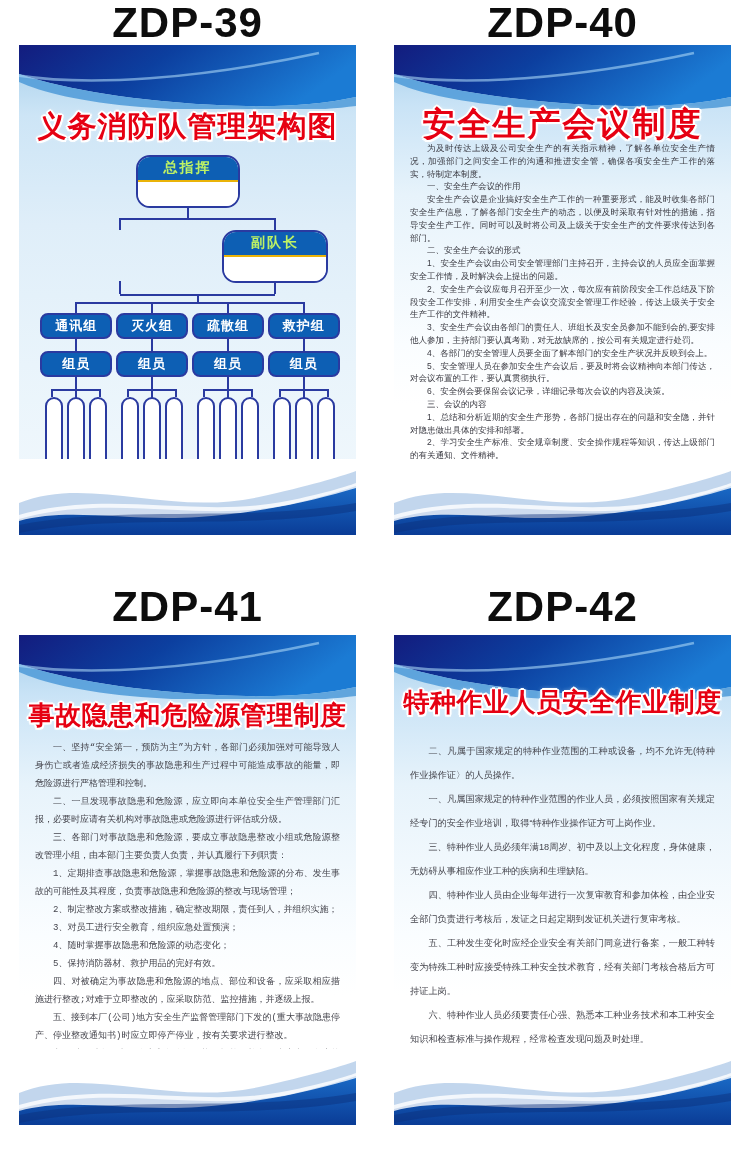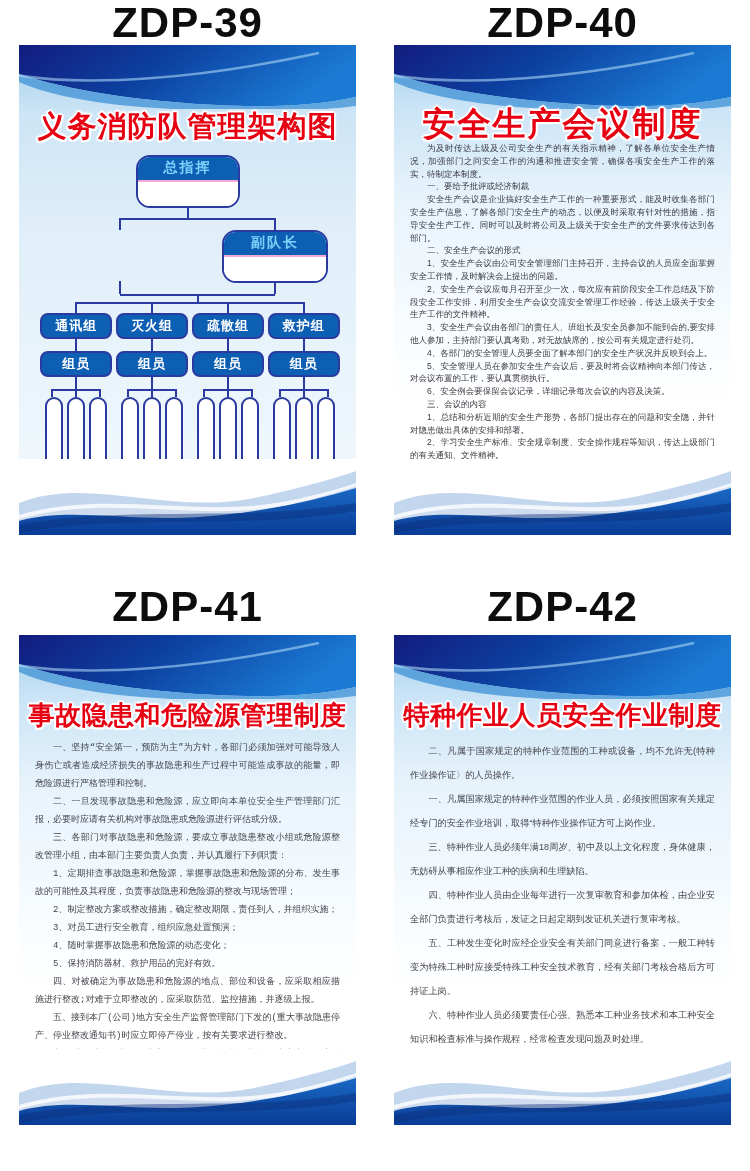--- a/index.html
+++ b/index.html
@@ -40,21 +40,21 @@
   .ptitle {
     position:absolute; left:0; right:0; text-align:center;
     font-weight:bold; color:#e60012; white-space:nowrap;
     text-shadow:2px 0 0 #fff,-2px 0 0 #fff,0 2px 0 #fff,0 -2px 0 #fff,
                 1.5px 1.5px 0 #fff,-1.5px -1.5px 0 #fff,1.5px -1.5px 0 #fff,-1.5px 1.5px 0 #fff,
                 0 0 5px rgba(255,255,255,.9);
   }
   .p39 .ptitle { top:62px; font-size:29px; letter-spacing:1px; }
   .p40 .ptitle { top:57px; font-size:33px; letter-spacing:2px; }
   .p41 .ptitle { top:63px; font-size:26px; letter-spacing:0.5px; }
-  .p42 .ptitle { top:63px; font-size:26px; letter-spacing:0.5px; }
+  .p42 .ptitle { top:50px; font-size:26px; letter-spacing:0.5px; }
 
   
   .pbody {
     position:absolute; left:16px; right:16px;
     text-align:justify; text-justify:inter-ideograph;
   }
   .pbody p { text-indent:2em; margin:0; }
   .p40 .pbody { top:97px;  font-size:8.5px;  line-height:12.8px; color:#3a3a42; }
   .p41 .pbody { top:104px; font-size:9px;    line-height:18px;   color:#45454d;font-family:Liberation Mono, monospace; }
   .p42 .pbody { top:104px; font-size:9.2px;  line-height:24px;   color:#45454d; }
@@ -62,22 +62,22 @@
   
   .chart { position:absolute; left:0; top:104px; width:337px; height:336px; }
   .vline { position:absolute; width:0; border-left:2px solid #2a3aa0; }
   .hline { position:absolute; height:0; border-top:2px solid #2a3aa0; }
 
   .nodebox {
     position:absolute; border:2.5px solid #2a3aa0; border-radius:14px;
     background:#ffffff; overflow:hidden;
   }
   .nodebox .nhead {
-    background:#0d5fb4; color:#7dd3fc; font-weight:bold; font-size:14px;
-    text-align:center; padding:2px 0 3px; border-bottom:2px solid #f9a8d4;
+    background:#0d5fb4; color:#bef264; font-weight:bold; font-size:14px;
+    text-align:center; padding:2px 0 3px; border-bottom:2px solid #eab308;
     letter-spacing:2px;
   }
   .nodebox .nbody { height:24px; background:#fff; }
 
   .orgcol { position:absolute; top:164px; width:76px; }
   .col1 { left:calc(17% - 38px); }
   .col2 { left:calc(39.5% - 38px); }
   .col3 { left:calc(62% - 38px); }
   .col4 { left:calc(84.5% - 38px); }
   .solidbox {
@@ -227,21 +227,21 @@
 
   <div class="poster p40">
     <svg class="hdr-wave" viewBox="0 0 337 64" preserveAspectRatio="none">
       <path d="M0,0 H337 V52 C300,60 258,63 198,60 C118,56 48,45 0,29 Z" fill="url(#hdrG)"></path>
       <path d="M0,29 C48,45 118,56 198,60 C258,63 300,60 337,52 L337,61 C282,68 202,68 122,62 C62,57 22,47 0,37 Z" fill="#4e9ad8" opacity="0.85"></path>
       <path d="M-4,30 C70,42 180,34 300,8" stroke="rgba(170,215,246,0.6)" stroke-width="2.5" fill="none"></path>
     </svg>
     <div class="ptitle">安全生产会议制度</div>
     <div class="pbody">
       <p>为及时传达上级及公司安全生产的有关指示精神，了解各单位安全生产情况，加强部门之间安全工作的沟通和推进安全管，确保各项安全生产工作的落实，特制定本制度。</p>
-      <p>一、要给予批评或经济制裁</p>
+      <p>一、安全生产会议的作用</p>
       <p>安全生产会议是企业搞好安全生产工作的一种重要形式，能及时收集各部门安全生产信息，了解各部门安全生产的动态，以便及时采取有针对性的措施，指导安全生产工作。同时可以及时将公司及上级关于安全生产的文件要求传达到各部门。</p>
       <p>二、安全生产会议的形式</p>
       <p>1、安全生产会议由公司安全管理部门主持召开，主持会议的人员应全面掌握安全工作情，及时解决会上提出的问题。</p>
       <p>2、安全生产会议应每月召开至少一次，每次应有前阶段安全工作总结及下阶段安全工作安排，利用安全生产会议交流安全管理工作经验，传达上级关于安全生产工作的文件精神。</p>
       <p>3、安全生产会议由各部门的责任人、班组长及安全员参加不能到会的,要安排他人参加，主持部门要认真考勤，对无故缺席的，按公司有关规定进行处罚。</p>
       <p>4、各部门的安全管理人员要全面了解本部门的安全生产状况并反映到会上。</p>
       <p>5、安全管理人员在参加安全生产会议后，要及时将会议精神向本部门传达，对会议布置的工作，要认真贯彻执行。</p>
       <p>6、安全例会要保留会议记录，详细记录每次会议的内容及决策。</p>
       <p>三、会议的内容</p>
       <p>1、总结和分析近期的安全生产形势，各部门提出存在的问题和安全隐，并针对隐患做出具体的安排和部署。</p>

